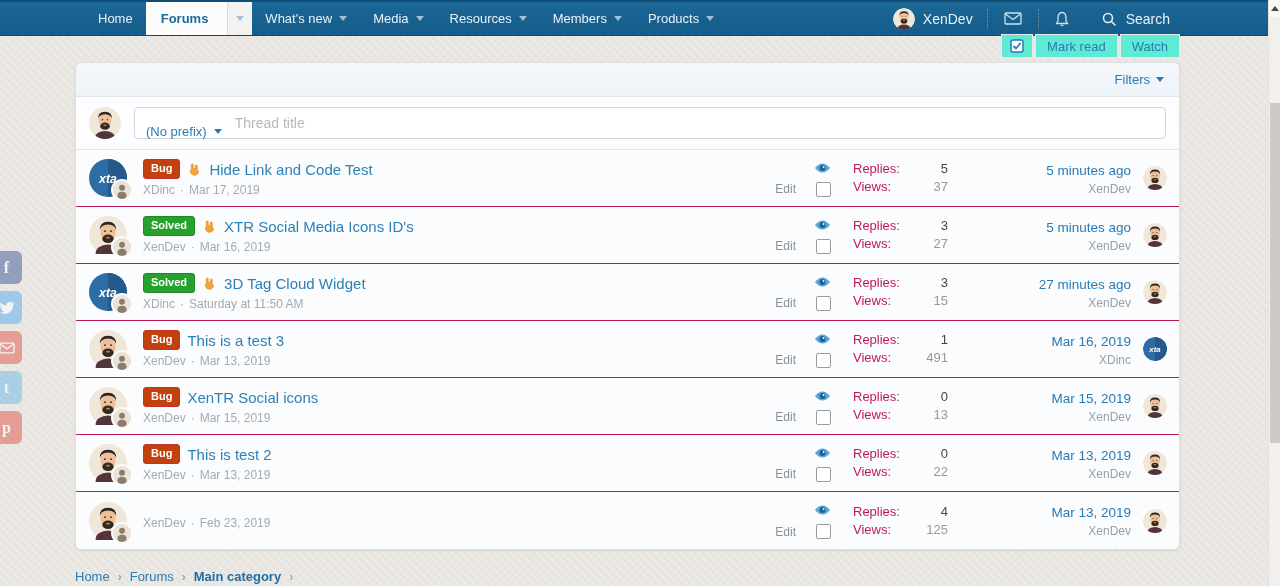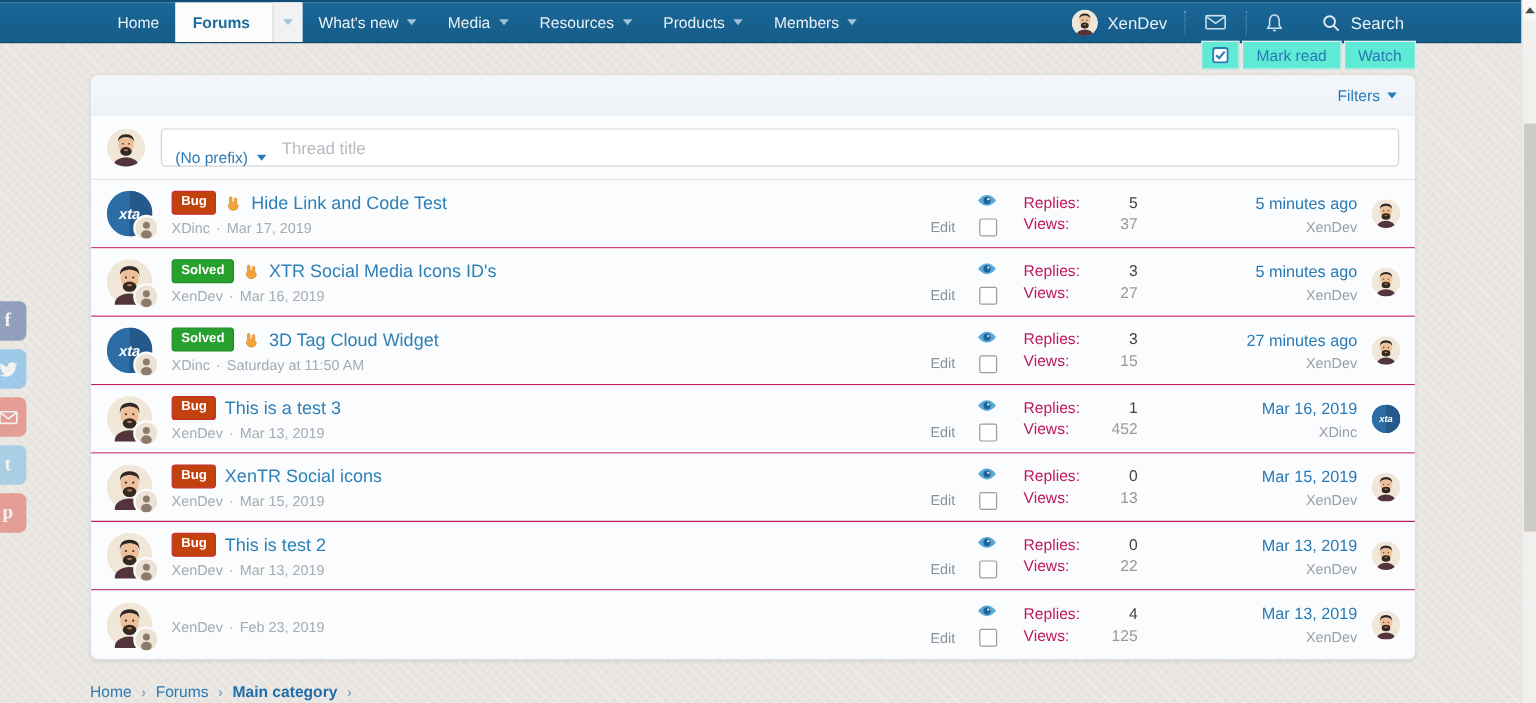--- a/index.html
+++ b/index.html
@@ -108,25 +108,25 @@
       </div>
     <div class="nav-item">
         <span>Media</span>
         <span class="caret"></span>
       </div>
     <div class="nav-item">
         <span>Resources</span>
         <span class="caret"></span>
       </div>
     <div class="nav-item">
+        <span>Members</span>
+        <span class="caret"></span>
+      </div>
+    <div class="nav-item">
         <span>Products</span>
-        <span class="caret"></span>
-      </div>
-    <div class="nav-item">
-        <span>Members</span>
         <span class="caret"></span>
       </div>
   </div>
   <div class="nav-right">
     <div class="nav-user">
       <span class="avatar xendev" style="width:22px;height:22px;">
         <svg class="ava-xendev" viewBox="0 0 40 40">
             <circle cx="20" cy="20" r="20" fill="#f1e7d9"></circle>
             <ellipse cx="20" cy="39" rx="13" ry="9" fill="#53343c"></ellipse>
             <ellipse cx="20" cy="17" rx="8" ry="9" fill="#eec09a"></ellipse>
@@ -484,21 +484,21 @@
             <span class="cbx"></span>
           </span>
         </div>
         <div class="col-stats">
           <div class="stat">
             <span class="sl">Replies:</span>
             <span class="sv">1</span>
           </div>
           <div class="stat">
             <span class="sl">Views:</span>
-            <span class="sv dim">452</span>
+            <span class="sv dim">491</span>
           </div>
         </div>
         <div class="col-last">
           <a class="last-date">Mar 16, 2019</a>
           <div class="last-user">XDinc</div>
         </div>
         <span class="avatar last-ava xdinc">
 
           <svg class="ava-xdinc" viewBox="0 0 40 40">
             <circle cx="20" cy="20" r="20" fill="#2c6da6"></circle>

